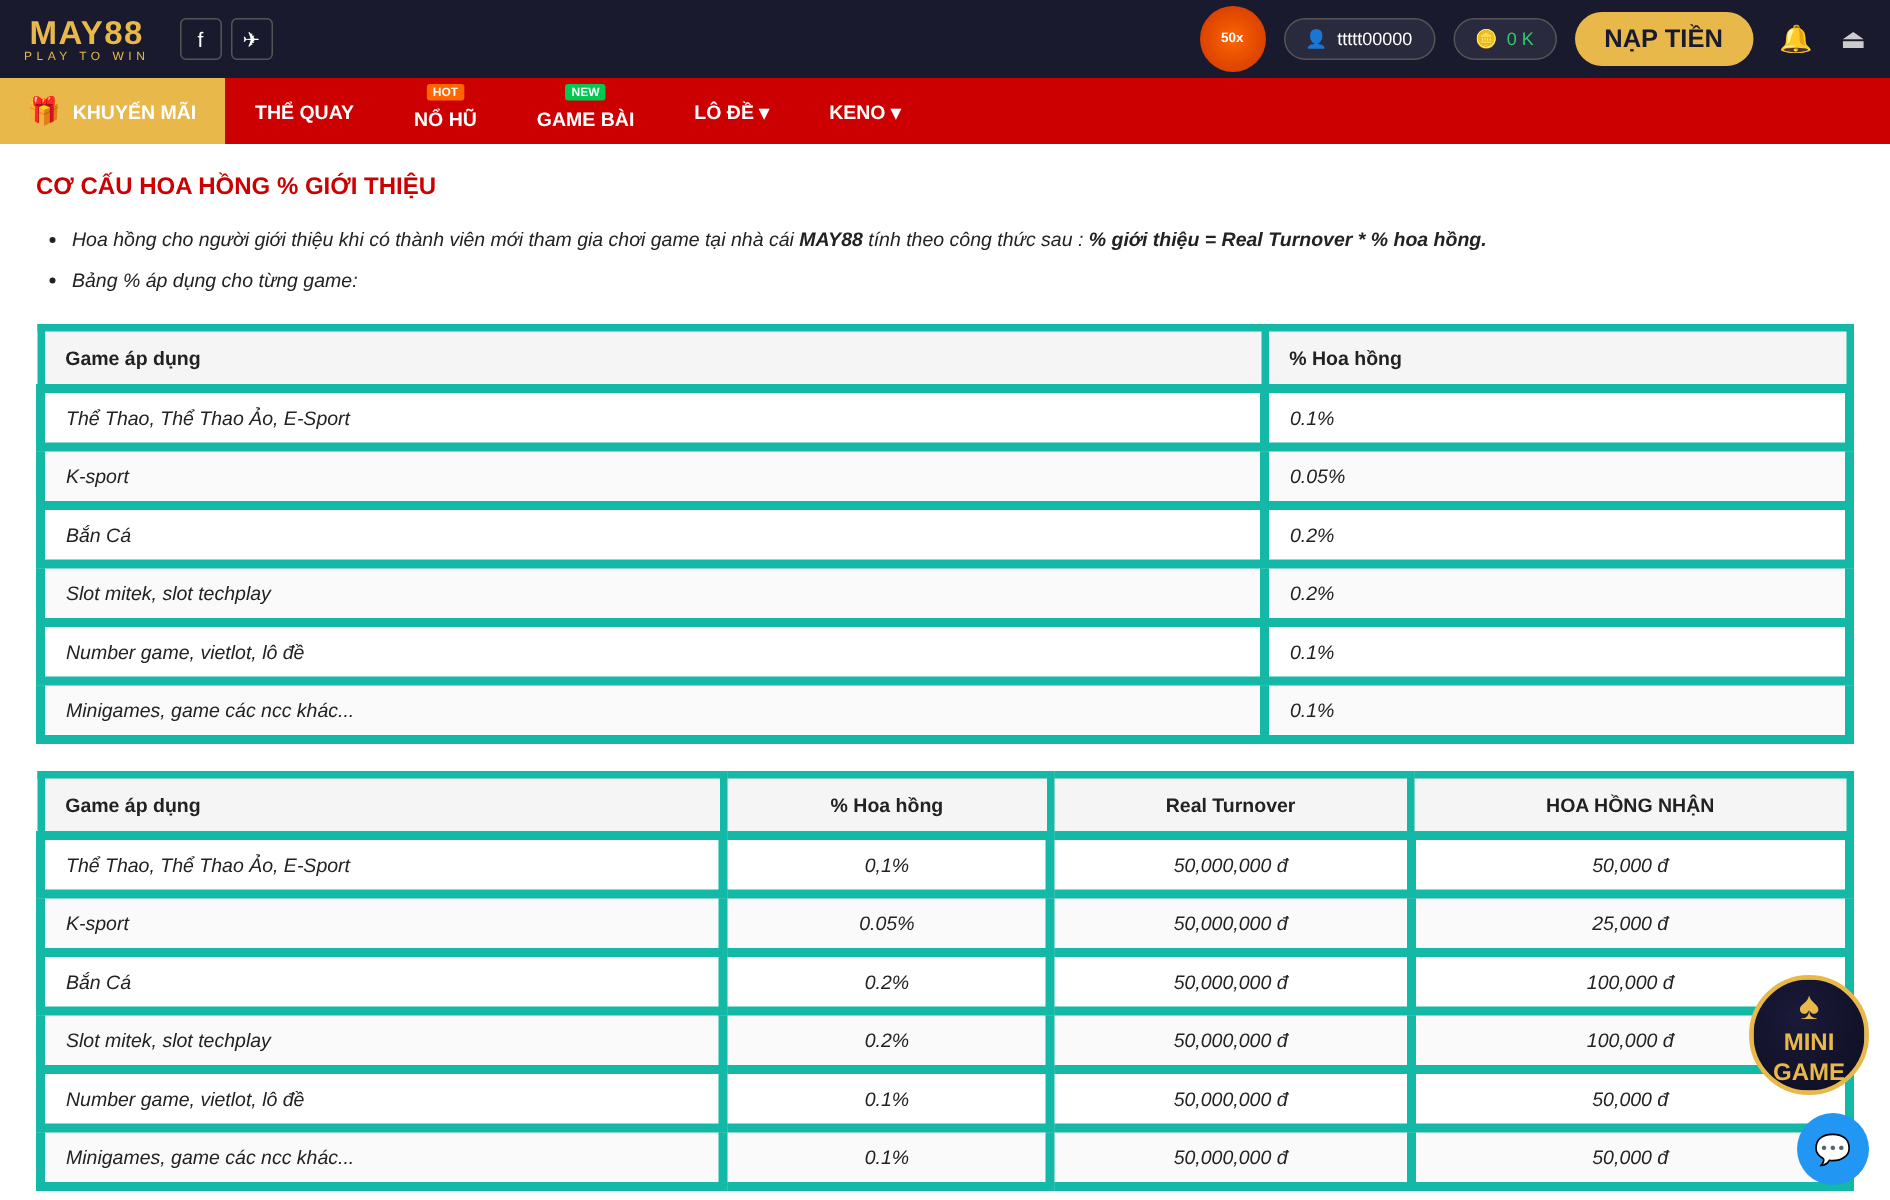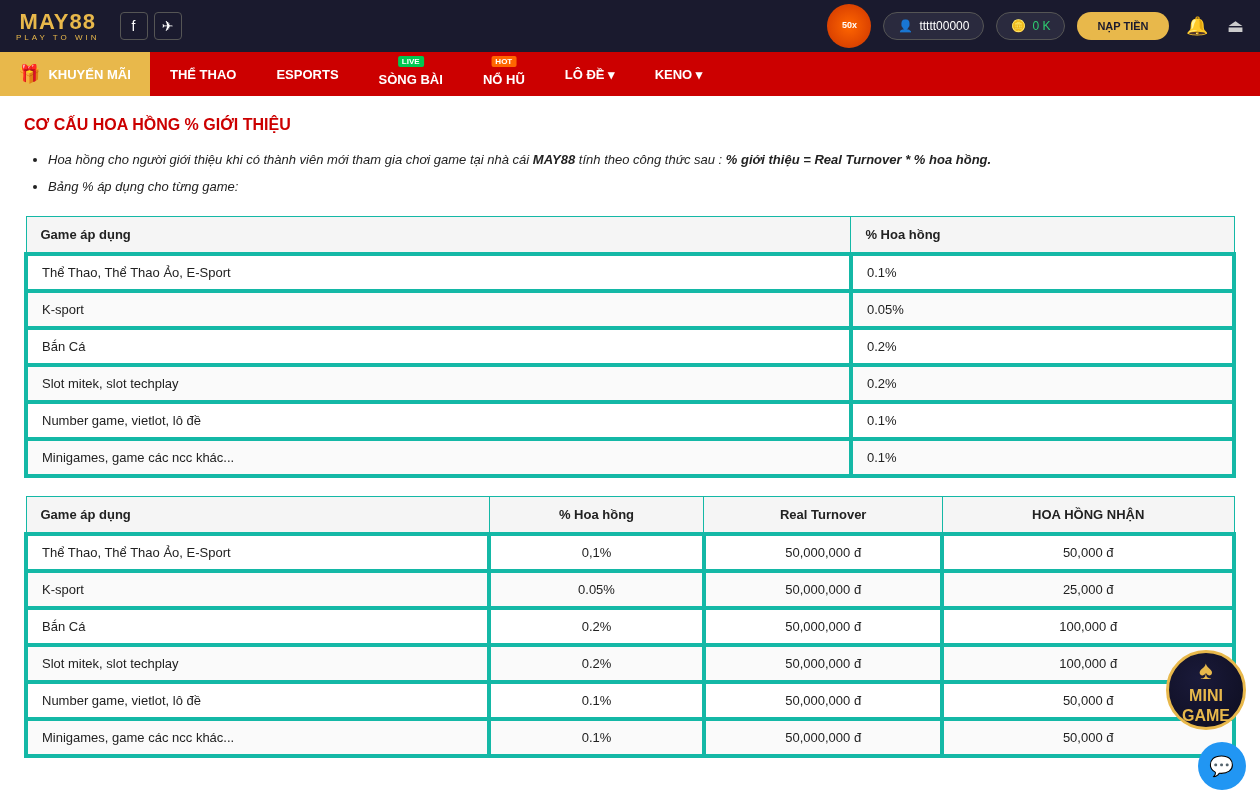--- a/index.html
+++ b/index.html
@@ -33,21 +33,21 @@
       background: #2a2a3e; border: 1px solid #555; border-radius: 20px;
       padding: 6px 14px; color: #fff; font-size: 12px; cursor: pointer;
       display: flex; align-items: center; gap: 6px;
     }
     .header-wallet {
       background: #2a2a3e; border: 1px solid #555; border-radius: 20px;
       padding: 6px 14px; color: #2ecc71; font-size: 12px; cursor: pointer;
       display: flex; align-items: center; gap: 6px;
     }
     .nap-tien-btn {
-      background: #e8b84b; color: #1a1a2e; font-weight: bold; font-size: 11px;
+      background: #e8b84b; color: #1a1a2e; font-weight: bold; font-size: 17px;
       border: none; border-radius: 20px; padding: 8px 20px; cursor: pointer;
     }
     .header-icon { color: #ccc; font-size: 18px; cursor: pointer; margin-left: 6px; }
 
     
     .nav {
       background: #cc0000;
       display: flex;
       align-items: center;
       height: 44px;
@@ -92,26 +92,27 @@
     .info-list li { margin-bottom: 6px; line-height: 1.6; color: #222; }
     .bold { font-weight: bold; }
 
     
     table {
       width: 100%; border-collapse: collapse;
       margin-bottom: 18px; border: 1px solid #ccc;
     }
     th {
       background: #f5f5f5; font-weight: bold; color: #222;
-      border: 1px solid #14b8a6; padding: 10px 14px; text-align: left;
+      border: 5px solid #14b8a6; padding: 10px 14px; text-align: left;
       font-size: 13px;
     }
     td {
-      border: 4px solid #14b8a6; padding: 9px 14px; color: #222;
+      border: 6px solid #14b8a6; padding: 9px 14px; color: #222;
       font-size: 13px;
+      font-style: italic;
     }
     tr:nth-child(even) td { background: #fafafa; }
     .center { text-align: center; }
 
     .note-section { margin-bottom: 10px; line-height: 1.7; color: #222; }
     .underline { text-decoration: underline; font-weight: bold; }
 
     
     .minigame-badge {
       position: fixed; right: 14px; bottom: 70px;
@@ -160,32 +161,29 @@
   <span class="header-icon">🔔</span>
   <span class="header-icon">⏏</span>
 </div>
 
 <div class="nav">
   <div class="nav-promo">
     <span class="nav-promo-icon">🎁</span>
     <span>KHUYẾN MÃI</span>
   </div>
   <div class="nav-item">
-    <span>THỂ THAO</span>
-  </div>
-  <div class="nav-item">
-    <span>ESPORTS</span>
-  </div>
-  <div class="nav-item" style="position:relative;padding-top:10px;">
-    <span class="badge-live">LIVE</span>
-    <span>SÒNG BÀI</span>
+    <span>THỂ QUAY</span>
   </div>
   <div class="nav-item" style="position:relative;padding-top:10px;">
     <span class="badge-hot">HOT</span>
     <span>NỔ HŨ</span>
+  </div>
+  <div class="nav-item" style="position:relative;padding-top:10px;">
+    <span class="badge-new">NEW</span>
+    <span>GAME BÀI</span>
   </div>
   <div class="nav-item">
     <span>LÔ ĐỀ ▾</span>
   </div>
   <div class="nav-item">
     <span>KENO ▾</span>
   </div>
 </div>
 
 <div class="content">

